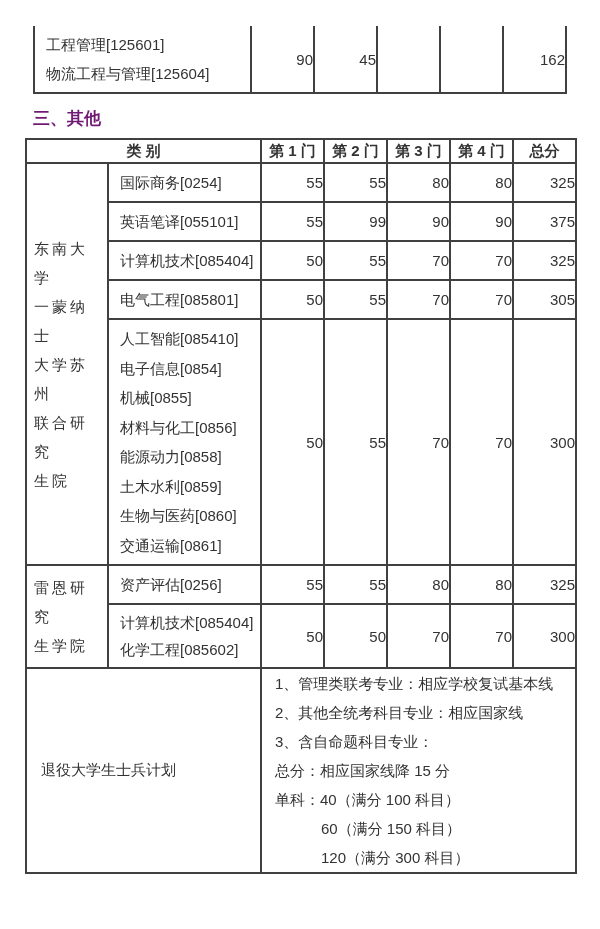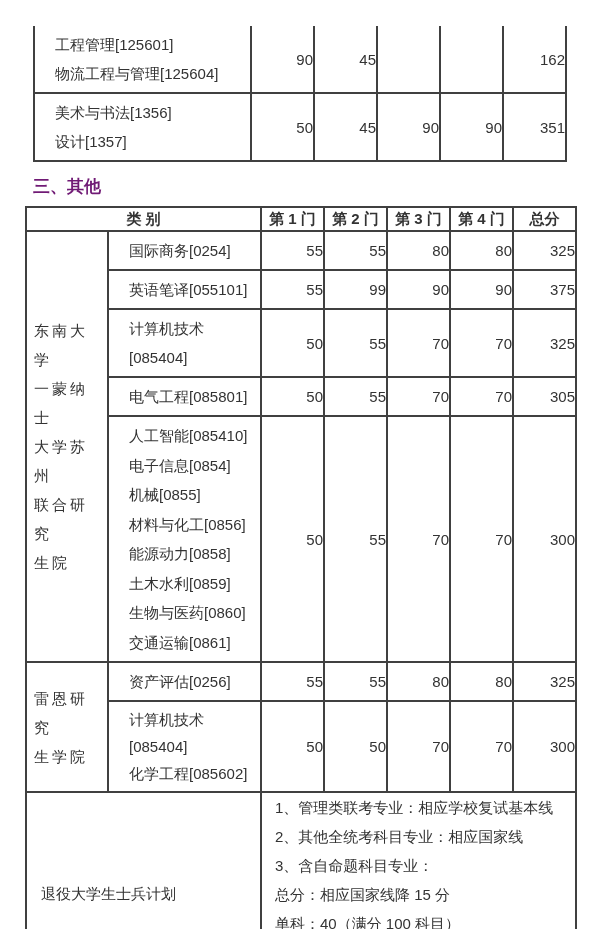--- a/index.html
+++ b/index.html
@@ -14,21 +14,21 @@
     border: 2px solid #404040;
     font-size: 15px;
     vertical-align: middle;
     overflow: hidden;
   }
   
   .top-table { margin: 26px 0 0 33px; width: 532px; }
   .top-table tr:first-child td { border-top: none; }
   .label-cell {
     text-align: left;
-    padding: 4px 6px 4px 20px;
+    padding: 4px 6px 4px 11px;
     line-height: 29px;
     white-space: pre-line;
   }
   .v { text-align: right; }
   .section-heading {
     margin: 13px 0 0 33px;
     font-size: 17px;
     font-weight: bold;
     color: #701a75;
     line-height: 24px;
@@ -70,29 +70,20 @@
   </colgroup>
   <tbody>
       <tr class="r58">
     <td class="label-cell">工程管理[125601]
 物流工程与管理[125604]</td>
     <td class="v">90</td>
     <td class="v">45</td>
     <td class="v"></td>
     <td class="v"></td>
     <td class="v">162</td>
-  </tr>
-  <tr class="r57">
-    <td class="label-cell">美术与书法[1356]
-设计[1357]</td>
-    <td class="v">50</td>
-    <td class="v">45</td>
-    <td class="v">90</td>
-    <td class="v">90</td>
-    <td class="v">351</td>
   </tr>
 </tbody>
   </table>
 
 <div class="section-heading">三、其他</div>
 
 <table class="main-table">
   <colgroup>
     <col style="width:82px">
       <col style="width:153px">

